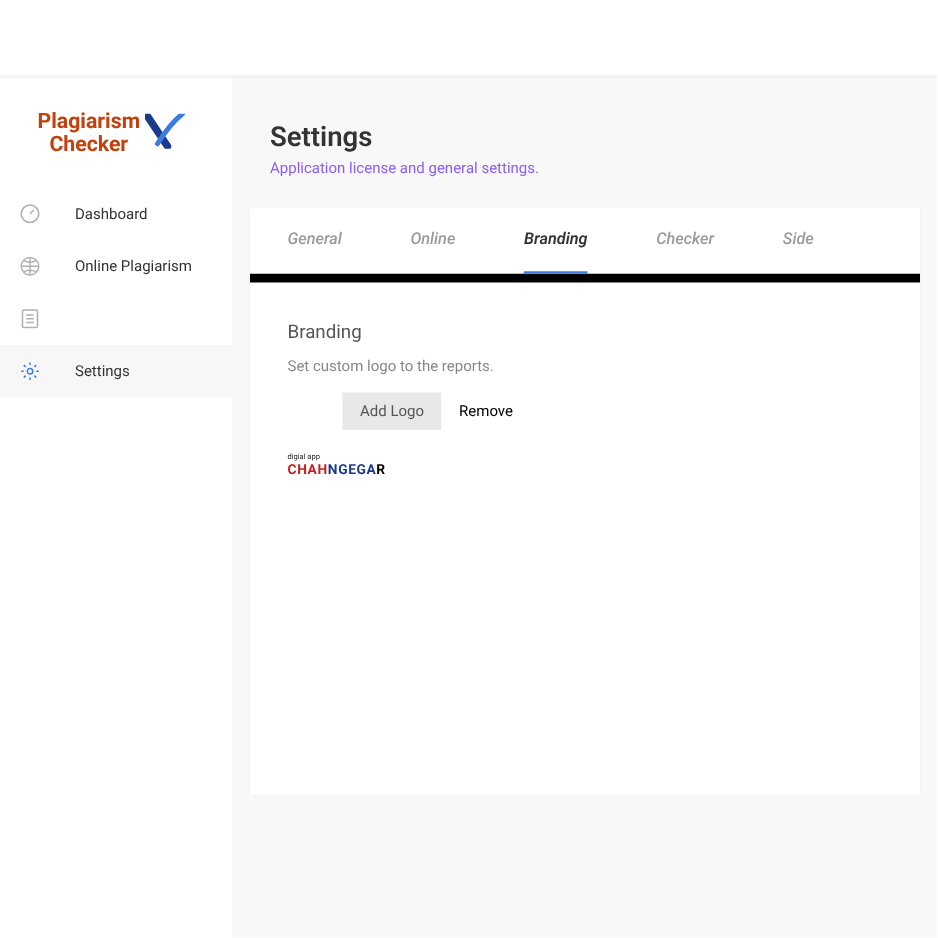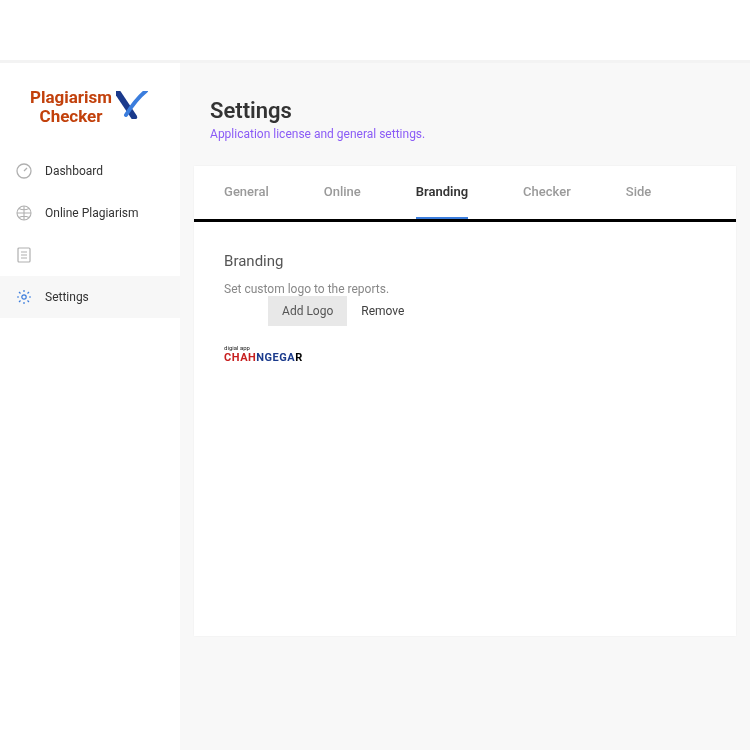--- a/index.html
+++ b/index.html
@@ -3,38 +3,38 @@
 <meta charset="utf-8">
 <style>
 * { margin: 0; padding: 0; box-sizing: border-box; font-family: -apple-system, BlinkMacSystemFont, "Segoe UI", Roboto, sans-serif; }
 body { width: 750px; height: 750px; background: #fff; overflow: hidden; }
 .topbar { height: 63px; background: #fff; border-bottom: 3px solid #f3f3f3; }
 .app { display: flex; height: 687px; }
 .sidebar { width: 196px; background: #fff; padding-top: 15px; }
 .logo { padding: 10px 30px 25px 30px; display: flex; align-items: center; }
 .logo-text { font-size: 17px; font-weight: 700; color: #c2410c; line-height: 1.1; }
 .logo-x { margin-left: 4px; }
-.nav-item { display: flex; align-items: center; padding: 12px 15px; cursor: pointer; font-size: 12px; color: #333; }
+.nav-item { display: flex; align-items: center; padding: 12px 15px; cursor: pointer; font-size: 12px; color: #333; gap: 15px; }
 .nav-item.active { background: #f7f7f7; }
 .nav-icon { width: 18px; height: 18px; margin-right: 12px; display: flex; align-items: center; justify-content: center; color: #b0b0b0; }
 .nav-item.active .nav-icon { color: #3b7ddd; }
 .main { flex: 1; background: #f8f8f8; padding: 0; }
 .page-header { padding: 35px 30px 15px 30px; }
 .page-title { font-size: 22px; font-weight: 600; color: #333; margin-bottom: 4px; }
 .page-subtitle { font-size: 12px; color: #8b5cf6; }
 .tabs-card { background: #fff; margin: 10px 14px 0 14px; min-height: 470px; box-shadow: 0 0 2px rgba(0,0,0,0.05); }
-.tabs { display: flex; border-bottom: 3px solid #000000; padding: 0 30px; }
+.tabs { display: flex; border-bottom: 7px solid #000000; padding: 0 30px; font-style: italic; }
 .tab { padding: 18px 0; margin-right: 55px; font-size: 13px; color: #9a9a9a; cursor: pointer; border-bottom: 2px solid transparent; font-weight: 500; }
 .tab.active { color: #333; border-bottom-color: #3b7ddd; font-weight: 600; }
 .tab-content { padding: 30px; }
 .section-title { font-size: 15px; color: #555; margin-bottom: 12px; font-weight: 400; }
-.section-desc { font-size: 12px; color: #888; }
+.section-desc { font-size: 12px; color: #888; margin-bottom: 14px; }
 .logo-row { display: flex; align-items: center; gap: 14px; margin-bottom: 18px; margin-left: 44px; }
 .btn-add { background: #e8e8e8; border: none; padding: 8px 14px; font-size: 12px; color: #555; cursor: pointer; }
-.link-remove { color: #404040; font-size: 12px; cursor: pointer; text-decoration: none; }
+.link-remove { color: #000000; font-size: 12px; cursor: pointer; text-decoration: none; }
 .custom-logo { display: inline-block; }
 .custom-logo-small { font-size: 6px; color: #222; margin-bottom: 0; }
 .custom-logo-main { font-size: 11px; font-weight: 700; letter-spacing: 0.5px; text-align: right; }
 .custom-logo-main span:nth-child(1) { color: #c72020; }
 .custom-logo-main span:nth-child(2) { color: #c72020; }
 .custom-logo-main span:nth-child(3) { color: #c72020; }
 .custom-logo-main span:nth-child(4) { color: #c72020; }
 .custom-logo-main span:nth-child(5) { color: #1a3a8c; }
 .custom-logo-main span:nth-child(6) { color: #1a3a8c; }
 .custom-logo-main span:nth-child(7) { color: #1a3a8c; }

